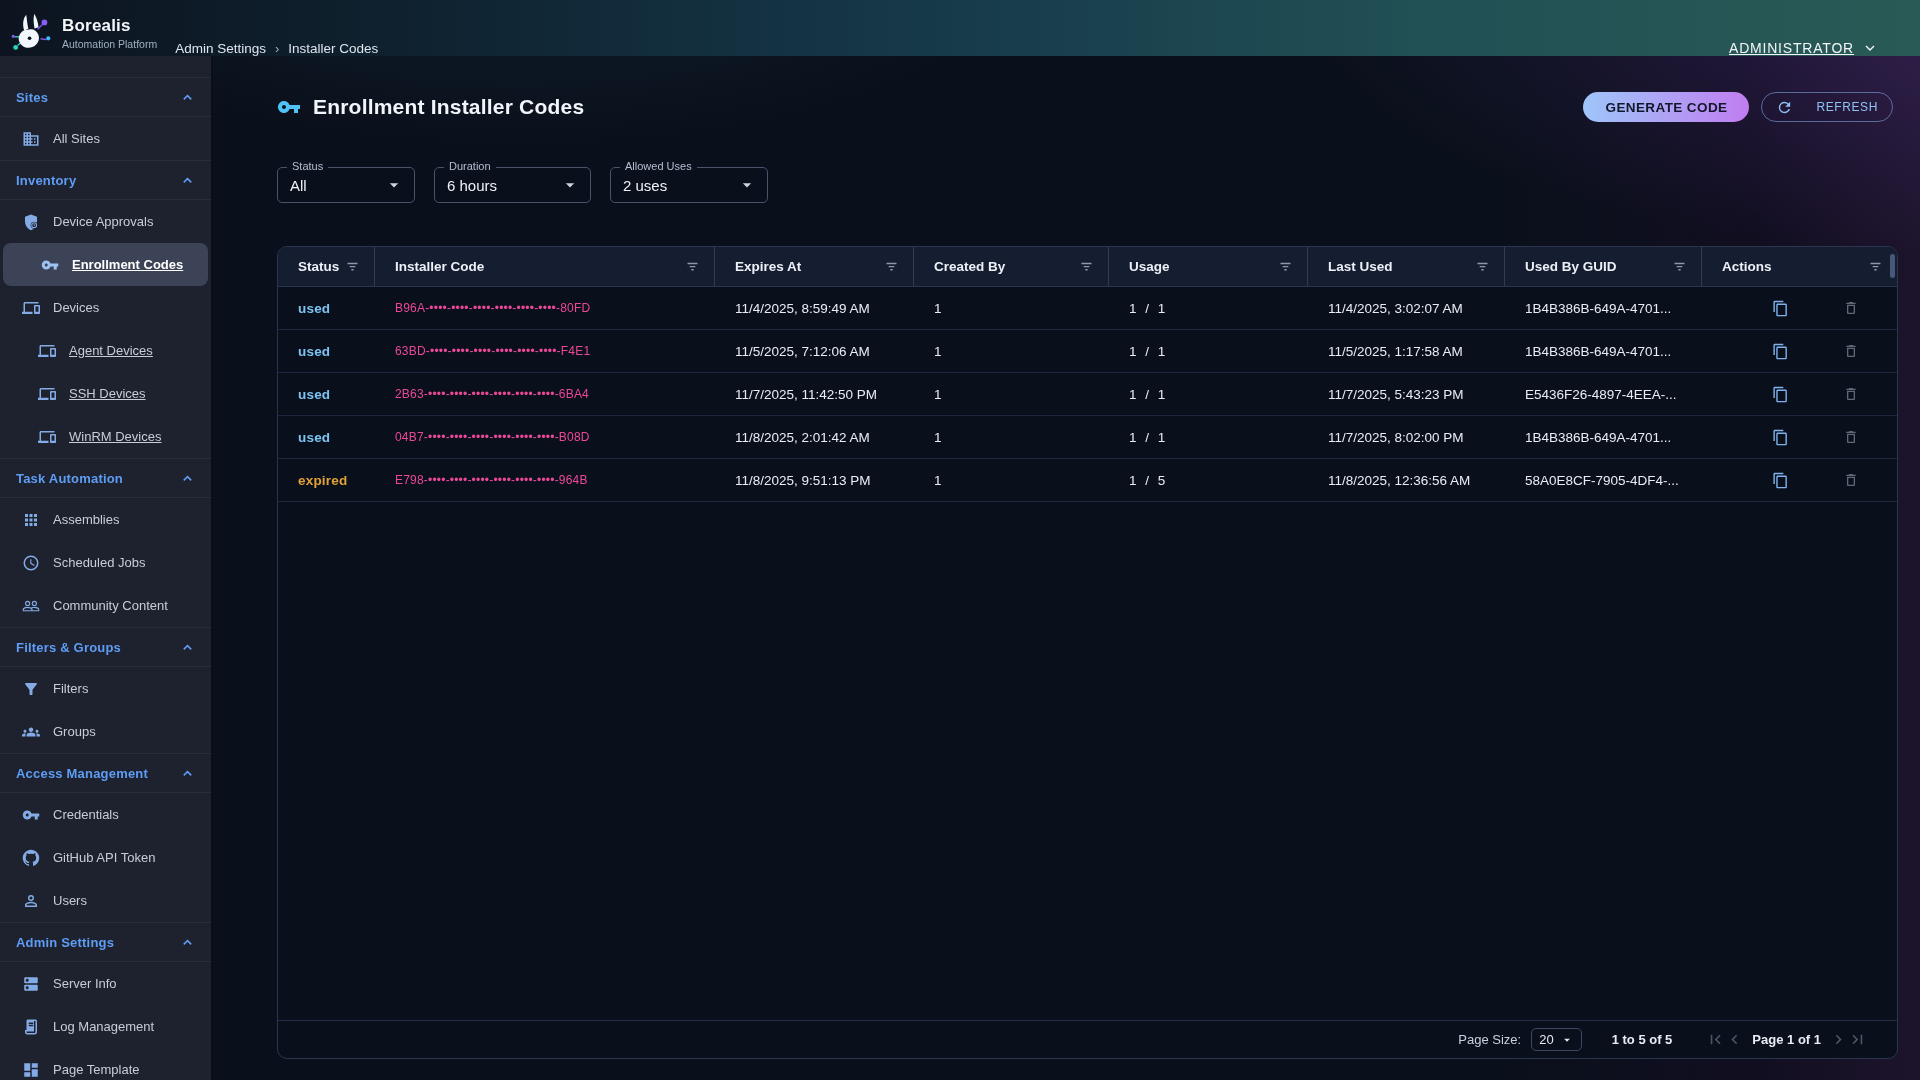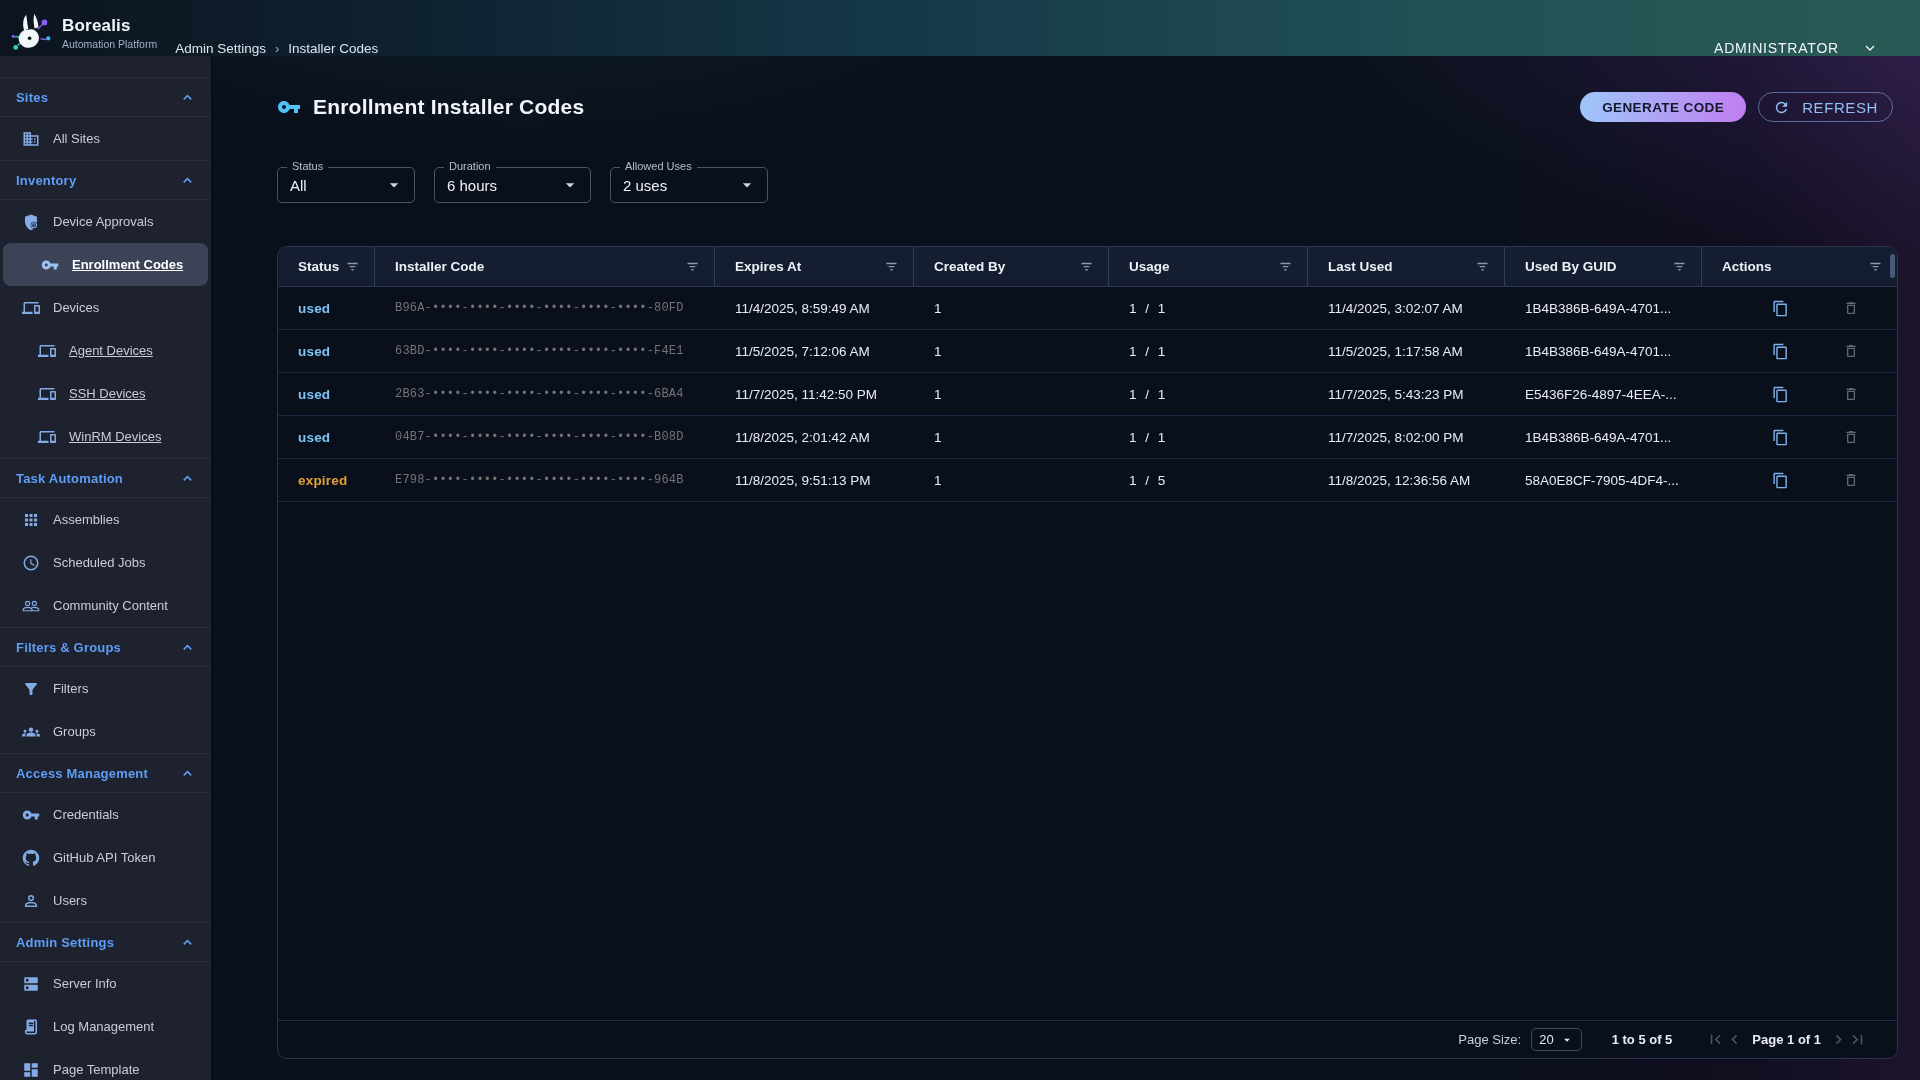--- a/index.html
+++ b/index.html
@@ -28,21 +28,21 @@
     flex:1; background:transparent; border:none; outline:none;
     color:#d4dbe6; font-size:14.5px; padding:0 30px 0 10px;
     font-family:"Liberation Sans", sans-serif;
   }
   .search-box input::placeholder { color:#8b95a5; }
   .search-box .mag { position:absolute; right:8px; color:#9aa4b2; }
   .breadcrumb { display:flex; align-items:center; gap:9px; margin-left:18px; font-size:13.5px; color:#dde5ee; }
   .breadcrumb .sep { color:#9cb2bd; font-size:13px; }
   .breadcrumb .crumb { cursor:default; }
   .top-spacer { flex:1; }
-  .user-menu { display:flex; align-items:center; gap:23px; margin-right:42px; color:#f2f6f9; font-size:14px; letter-spacing:.8px; }
+  .user-menu { display:flex; align-items:center; gap:8px; margin-right:42px; color:#f2f6f9; font-size:14px; letter-spacing:.8px;text-decoration:underline; }
 
   
   .shell { flex:1; display:flex; min-height:0; }
 
   
   .sidebar {
     width:213px; flex:0 0 213px; background:#1d222e;
     border-right:2px solid #0a0e16; overflow:hidden;
     padding-top:21px; font-size:13px;
   }
@@ -77,23 +77,23 @@
   .page-title { font-size:21px; font-weight:700; color:#f2f5fa; letter-spacing:.2px; }
   .title-key { color:#4fc3f7; }
   .head-spacer { flex:1; }
   .btn-generate {
     height:30px; padding:0 22px; border:none; border-radius:15px; cursor:pointer;
     background:linear-gradient(90deg,#9ec6fa 0%,#c07df0 100%);
     color:#11182a; font-size:13.5px; font-weight:600; letter-spacing:.4px;
     font-family:"Liberation Sans", sans-serif;
   }
   .btn-refresh {
-    height:30px; margin-left:12px; padding:0 14px; display:inline-flex; align-items:center; gap:12px;
+    height:30px; margin-left:12px; padding:0 14px; display:inline-flex; align-items:center; gap:23px;
     background:transparent; border:1px solid rgba(136,176,236,.55); border-radius:15px; cursor:pointer;
-    color:#8fc1f5; font-size:15px; letter-spacing:.6px; font-family:"Liberation Sans", sans-serif;
+    color:#8fc1f5; font-size:12px; letter-spacing:.6px; font-family:"Liberation Sans", sans-serif;
   }
 
   
   .filter-row { margin:45px 0 0 64px; display:flex; gap:19px; }
   .mselect {
     position:relative; height:36px; border:1px solid #49546b; border-radius:5px;
     display:flex; align-items:center; justify-content:space-between;
     padding:0 10px 0 12px; cursor:pointer; color:#eef2f8; font-size:15px;
   }
   .mselect .flabel {
@@ -119,21 +119,21 @@
     padding:0 14px 0 20px; border-right:1px solid rgba(120,140,180,.28);
     font-size:13.5px; font-weight:700; color:#edf1f7; white-space:nowrap; overflow:hidden;
   }
   .th:last-child { border-right:none; }
   .th .filt { color:#8d99ad; flex:0 0 auto; margin-left:6px; cursor:pointer; }
   .trow { height:43px; border-bottom:1px solid #1c2640; align-items:center; }
   .td { padding-left:20px; font-size:13.5px; color:#e8edf4; white-space:nowrap; overflow:hidden; }
   .td.status { font-weight:700; letter-spacing:.2px; }
   .td.status.used { color:#7ec4f2; }
   .td.status.expired { color:#e0a139; }
-  .td.code { font-family:Liberation Mono, monospace; font-size:12px; color:#737373; letter-spacing:.2px; }
+  .td.code { font-family:Liberation Sans, sans-serif; font-size:12px; color:#ec4899; letter-spacing:.2px; }
   .td.usage { word-spacing:5px; }
   .td.actions { display:flex; align-items:center; gap:50px; padding-left:68px; }
   .icon-btn { background:none; border:none; cursor:pointer; padding:2px; }
   .icon-copy { color:#7fb2ec; }
   .icon-trash { color:#5f6877; }
   .tbody-fill { flex:1; }
   .scroll-thumb { position:absolute; top:7px; right:2px; width:5px; height:24px; background:#48587a; border-radius:3px; }
 
   
   .pfoot {

